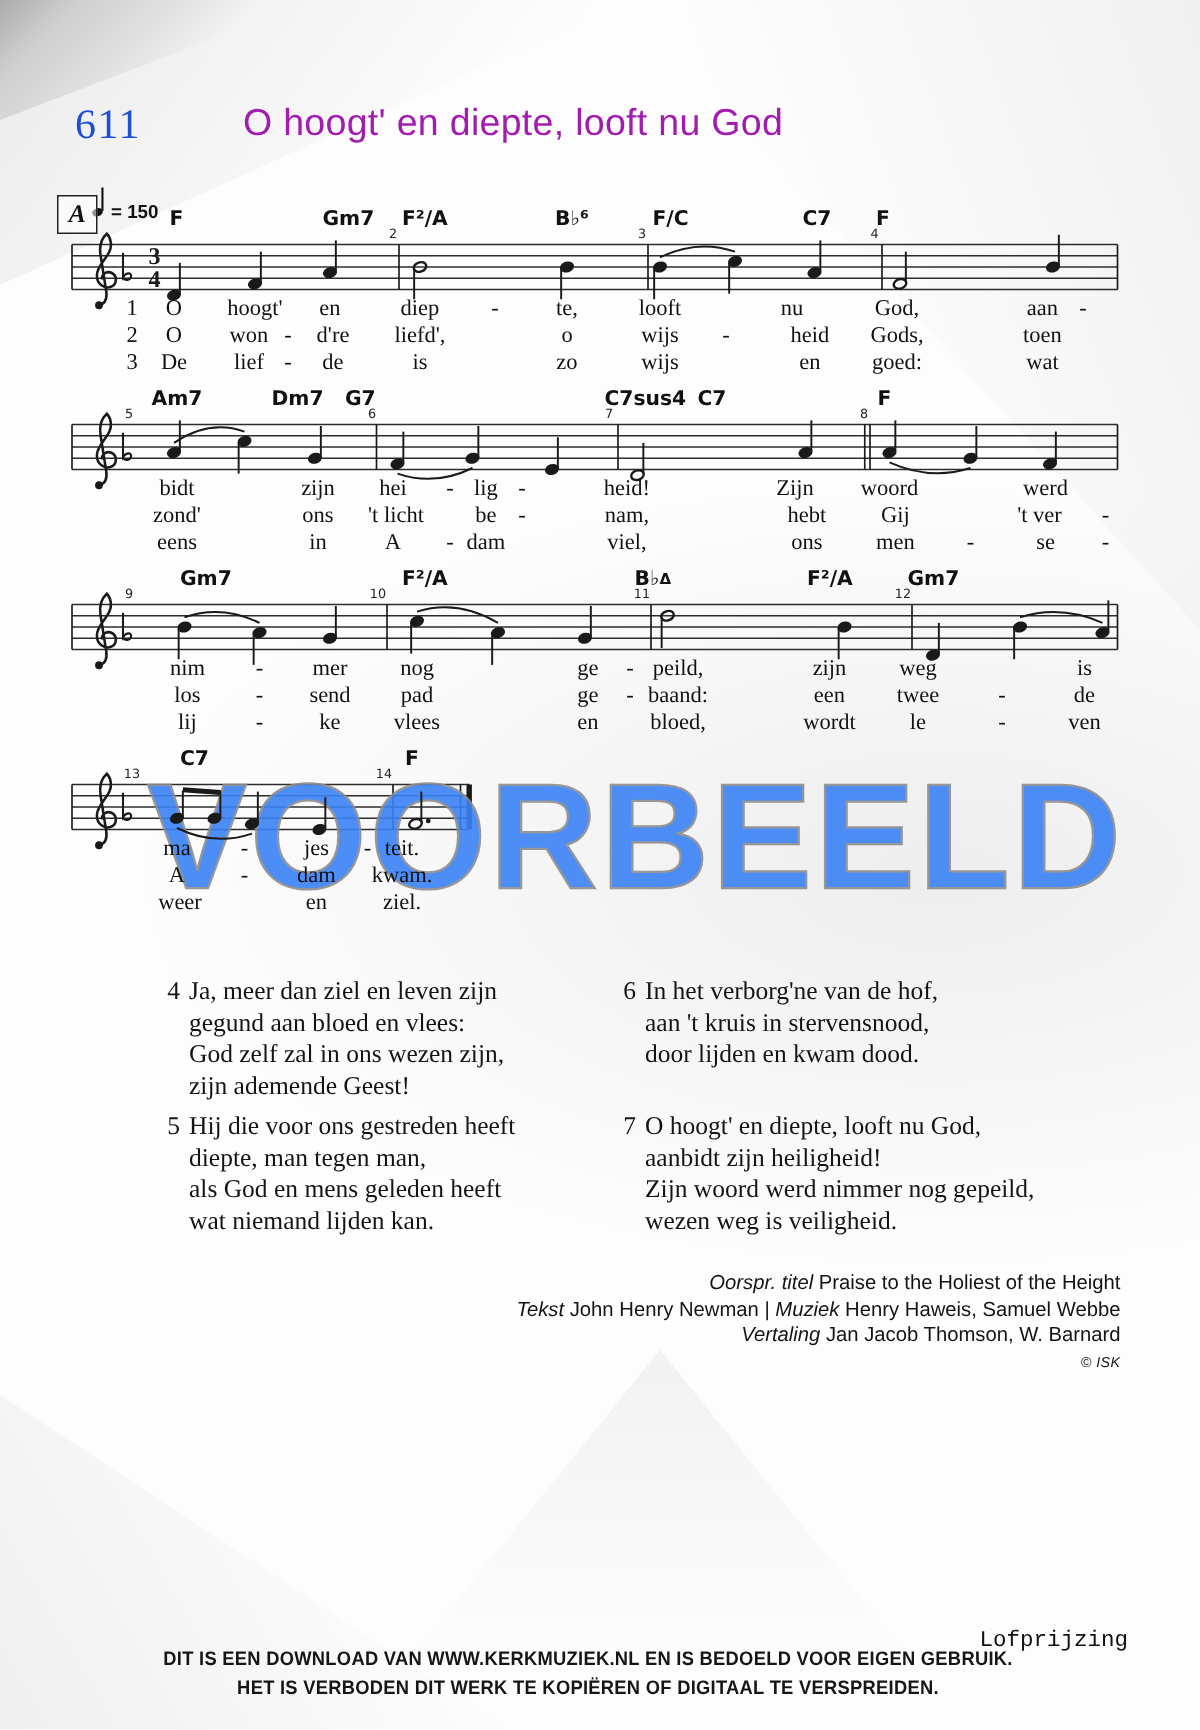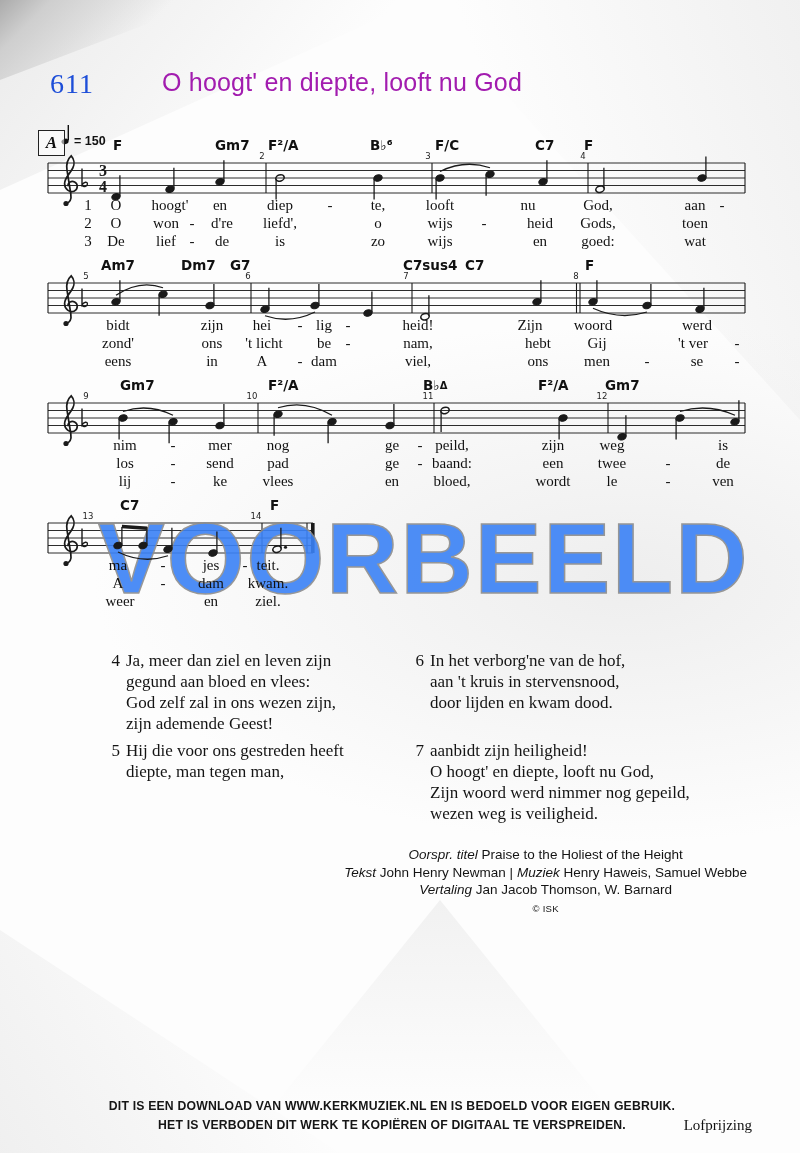--- a/index.html
+++ b/index.html
@@ -45,31 +45,31 @@
   .score-content{position:absolute;left:0;z-index:3;}
 
   #watermark{position:absolute;left:98px;top:506px;z-index:2;
     font-size:100px;font-weight:700;line-height:1.04;letter-spacing:2px;
     color:#3b82f6;-webkit-text-stroke:1.5px #8d8d8d;opacity:.9;white-space:nowrap;}
 
   #verses{position:absolute;left:0;top:0;z-index:4;width:800px;
     font-family:"Liberation Serif",serif;font-size:17px;color:#141414;}
   .verse{position:absolute;line-height:21px;}
   .verse .vnum{position:absolute;left:-22px;top:0;width:16px;text-align:right;}
-  #credits{position:absolute;right:53px;top:846px;z-index:4;text-align:center;
+  #credits{position:absolute;right:53px;top:846px;z-index:4;text-align:right;
     font-size:13.5px;line-height:17.5px;color:#141414;}
   #credits .it{font-style:italic;}
-  #credit-copyright{font-size:9.5px;margin-top:1px;letter-spacing:.3px;}
+  #credit-copyright{font-size:9.5px;margin-top:1px;letter-spacing:.3px;font-style:italic;}
 
   #footer{position:absolute;left:8px;top:1098px;width:768px;z-index:4;text-align:center;
     font-size:13px;font-weight:700;letter-spacing:.2px;color:#161616;
     transform:scaleX(.94);transform-origin:50% 50%;}
   #footer div{margin-bottom:4px;}
-  #genre-label{position:absolute;right:48px;top:1117px;z-index:4;
-    font-family:Liberation Serif, serif;font-size:15px;color:#111;}
+  #genre-label{position:absolute;right:48px;top:1085px;z-index:4;
+    font-family:Liberation Mono, monospace;font-size:15px;color:#111;}
 </style>
 </head>
 <body>
 
 <div class="facet" id="facet-corner-light"></div>
 <div class="facet" id="facet-corner-dark"></div>
 <div class="facet" id="facet-right-top"></div>
 <div class="facet" id="facet-mid"></div>
 <div class="facet" id="facet-wedge"></div>
 <div class="facet" id="facet-bottom-left"></div>
@@ -485,31 +485,33 @@
       <span class="vnum">4</span>
       <div>Ja, meer dan ziel en leven zijn</div>
       <div>gegund aan bloed en vlees:</div>
       <div>God zelf zal in ons wezen zijn,</div>
       <div>zijn ademende Geest!</div>
     </div>
     <div class="verse" style="left: 126px; top: 740px;">
       <span class="vnum">5</span>
       <div>Hij die voor ons gestreden heeft</div>
       <div>diepte, man tegen man,</div>
+      <div>als God en mens geleden heeft</div>
+      <div>wat niemand lijden kan.</div>
     </div>
     <div class="verse" style="left: 430px; top: 650px;">
       <span class="vnum">6</span>
       <div>In het verborg'ne van de hof,</div>
       <div>aan 't kruis in stervensnood,</div>
       <div>door lijden en kwam dood.</div>
     </div>
     <div class="verse" style="left: 430px; top: 740px;">
       <span class="vnum">7</span>
+      <div>O hoogt' en diepte, looft nu God,</div>
       <div>aanbidt zijn heiligheid!</div>
-      <div>O hoogt' en diepte, looft nu God,</div>
       <div>Zijn woord werd nimmer nog gepeild,</div>
       <div>wezen weg is veiligheid.</div>
     </div>
   </div>
 
 <div id="credits">
     <div><span class="it">Oorspr. titel</span><span> Praise to the Holiest of the Height</span></div>
     <div><span class="it">Tekst</span><span> John Henry Newman | </span><span class="it">Muziek</span><span> Henry Haweis, Samuel Webbe</span></div>
     <div><span class="it">Vertaling</span><span> Jan Jacob Thomson, W. Barnard</span></div>
     <div id="credit-copyright">© ISK</div>

